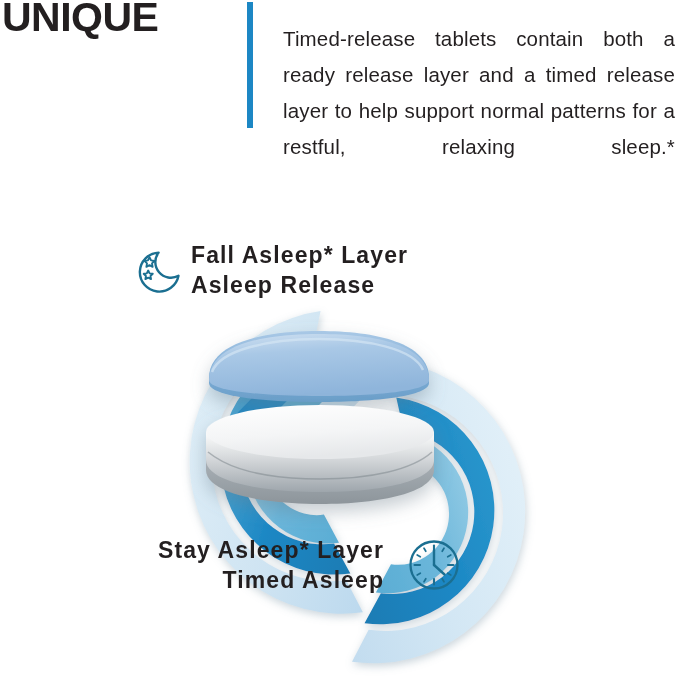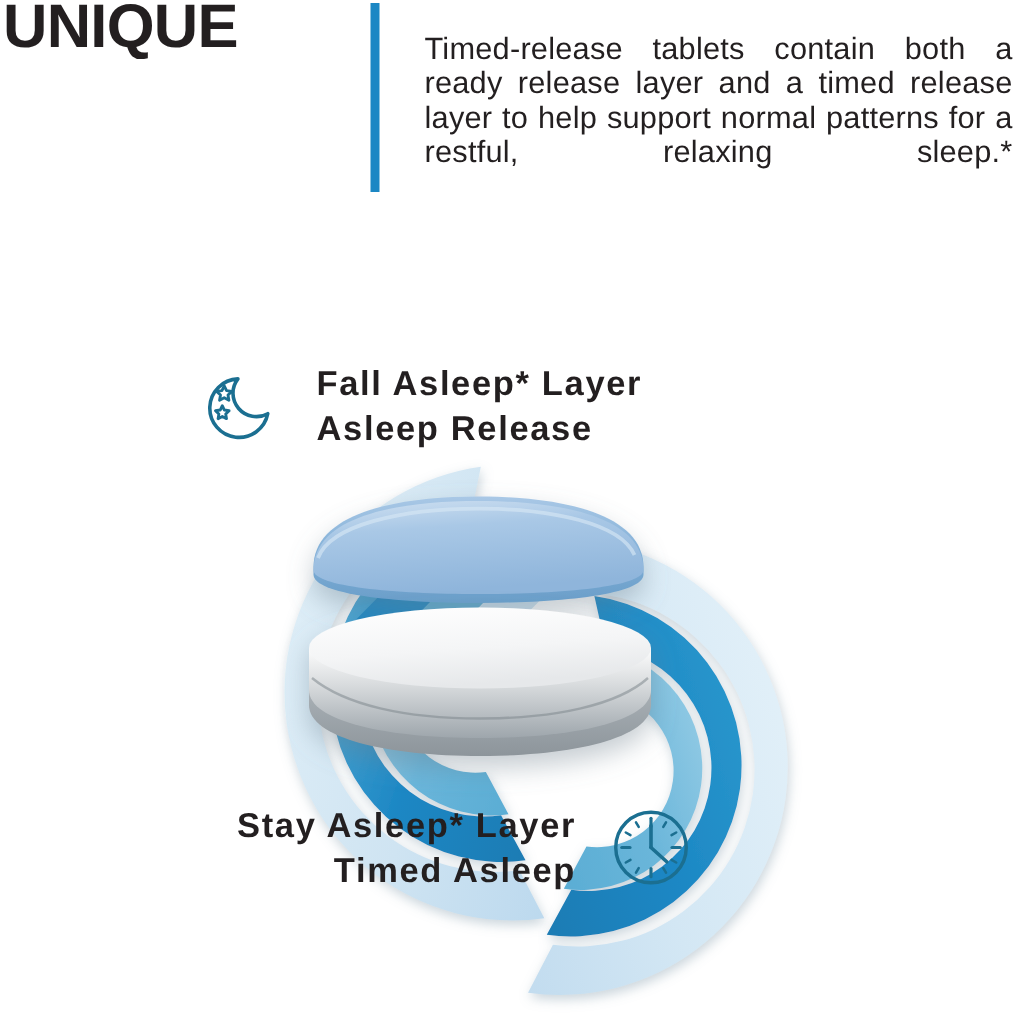--- a/index.html
+++ b/index.html
@@ -49,21 +49,21 @@
   }
 
   #intro-paragraph {
     position: absolute;
     left: 283px;
     top: 0px;
     width: 392px;
     color: #231f20;
     font-family: "Liberation Sans", sans-serif;
     font-size: 20.5px;
-    line-height: 23px;
+    line-height: 36px;
     text-align: justify;
     text-justify: inter-word;
     letter-spacing: 0.15px;
   }
   #intro-paragraph::after {
     content: "";
     display: inline-block;
     width: 100%;
   }
 
@@ -93,21 +93,21 @@
     font-size: 23px;
     line-height: 30px;
     letter-spacing: 1.1px;
     white-space: nowrap;
   }
 
   #label-top {
     left: 133px;
     top: 100px;
   }
-  #label-top .label-text { text-align: left; margin-left: 22px; }
+  #label-top .label-text { text-align: left; margin-left: 2px; }
 
   #label-bottom {
     left: 158px;
     top: 395px;
   }
   #label-bottom .label-text { text-align: right; margin-right: 21px; }
 
   .label-text .lt-line { display: block; }
 
   .icon-wrap {

